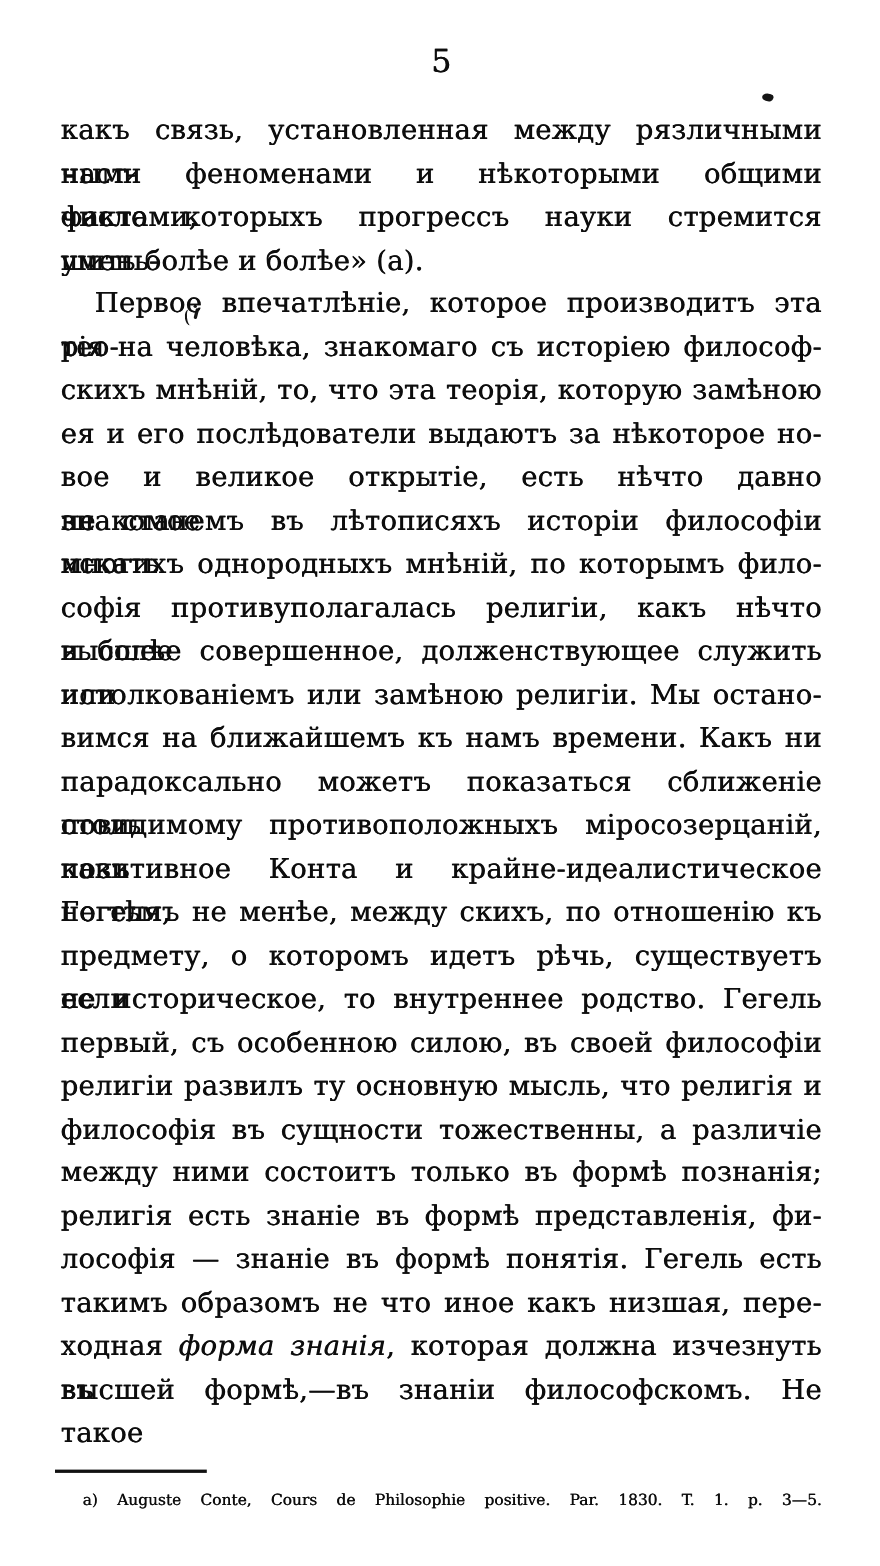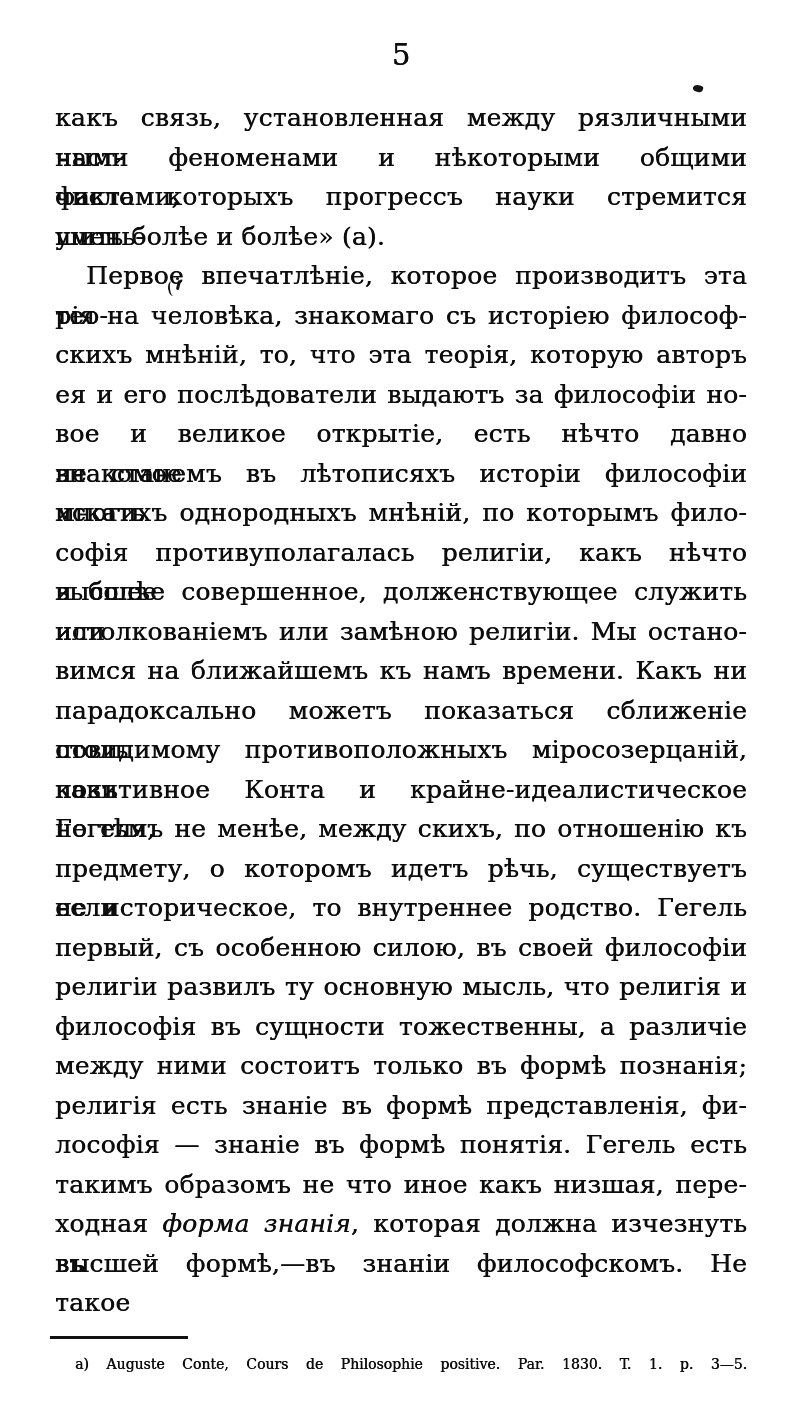--- a/index.html
+++ b/index.html
@@ -117,22 +117,22 @@
       <span class="dot"></span>
   </div>
 
   <div class="text-block">
       <div class="line"><span>какъ связь, установленная между рязличными част-</span></div>
       <div class="line"><span>ными феноменами и нѣкоторыми общими фактами,</span></div>
       <div class="line"><span>число которыхъ прогрессъ науки стремится умень-</span></div>
       <div class="line no-justify"><span>шить болѣе и болѣе» (а).</span></div>
       <div class="line indent"><span>Первое впечатлѣніе, которое производитъ эта тео-</span></div>
       <div class="line"><span>рія на человѣка, знакомаго съ исторіею философ-</span></div>
-      <div class="line"><span>скихъ мнѣній, то, что эта теорія, которую авторъ</span></div>
-      <div class="line"><span>ея и его послѣдователи выдаютъ за философіи но-</span></div>
+      <div class="line"><span>скихъ мнѣній, то, что эта теорія, которую замѣною</span></div>
+      <div class="line"><span>ея и его послѣдователи выдаютъ за нѣкоторое но-</span></div>
       <div class="line"><span>вое и великое открытіе, есть нѣчто давно знакомое</span></div>
       <div class="line"><span>не станемъ въ лѣтописяхъ исторіи философіи искать</span></div>
       <div class="line"><span>многихъ однородныхъ мнѣній, по которымъ фило-</span></div>
       <div class="line"><span>софія противуполагалась религіи, какъ нѣчто высшее</span></div>
       <div class="line"><span>и болѣе совершенное, долженствующее служить или</span></div>
       <div class="line"><span>истолкованіемъ или замѣною религіи. Мы остано-</span></div>
       <div class="line"><span>вимся на ближайшемъ къ намъ времени. Какъ ни</span></div>
       <div class="line"><span>парадоксально можетъ показаться сближеніе столь</span></div>
       <div class="line"><span>повидимому противоположныхъ міросозерцаній, какъ</span></div>
       <div class="line"><span>позитивное Конта и крайне-идеалистическое Гегеля,</span></div>

